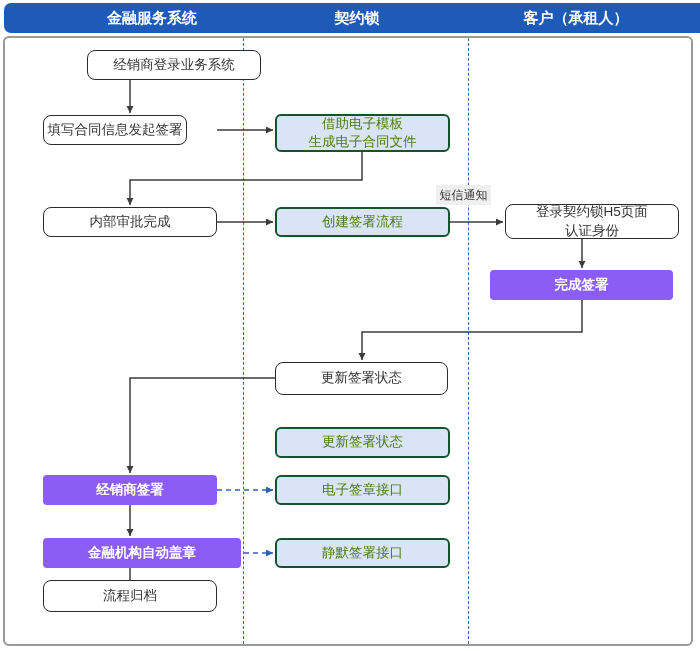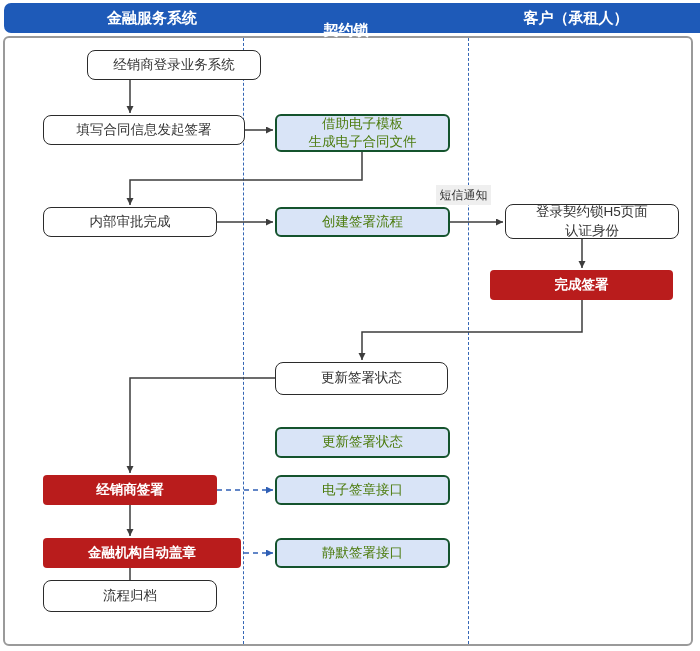--- a/index.html
+++ b/index.html
@@ -4,41 +4,41 @@
 <style>
   html,body{margin:0;padding:0;background:#ffffff;}
   body{font-family:"Liberation Sans","DejaVu Sans",sans-serif;}
   .canvas{position:relative;width:700px;height:651px;background:#ffffff;overflow:hidden;}
 
   
   .header-bar{position:absolute;left:4px;top:3px;width:692px;height:30px;
     background:#1e5ab8;border-radius:7px;padding-left:37px;}
   .lane-title{position:absolute;top:0;height:30px;line-height:30px;
     transform:translateX(-50%);color:#ffffff;font-size:15px;font-weight:bold;white-space:nowrap;}
-  .lt1{left:148px;} .lt2{left:342px;margin-top:12px;} .lt3{left:572px;}
+  .lt1{left:148px;} .lt2{left:353px;} .lt3{left:572px;}
 
   
   .body-panel{position:absolute;left:3px;top:36px;width:690px;height:610px;
     border:2px solid #9a9a9a;border-radius:6px;background:#ffffff;box-sizing:border-box;}
 
   
   .lane-divider{position:absolute;top:38px;height:606px;width:0;
     border-left:1px dashed #3466b5;}
   .ld1{left:243px;} .ld2{left:468px;}
 
   
   .connectors{position:absolute;left:0;top:0;pointer-events:none;}
 
   
   .node{position:absolute;display:flex;align-items:center;justify-content:center;
     text-align:center;font-size:13.5px;line-height:1.35;white-space:pre-line;
     box-sizing:border-box;color:#333333;}
   .node-white{background:#ffffff;border:1.5px solid #2b2b2b;border-radius:8px;color:#333333;}
   .node-light{background:#d9e4f7;border:2px solid #14532d;border-radius:6px;color:#4d7c0f;}
-  .node-blue{background:#b91c1c;border:none;border-radius:4px;color:#ffffff;font-weight:bold;}
+  .node-blue{background:#8b5cf6;border:none;border-radius:4px;color:#ffffff;font-weight:bold;}
 
   
   .sms-label{position:absolute;left:436px;top:185px;width:55px;height:20px;
     background:#efefef;color:#333333;font-size:12px;line-height:20px;text-align:center;}
 </style>
 </head>
 <body>
 
 <div class="canvas">
 
@@ -74,21 +74,21 @@
       <path d="M130,505 L130,536" marker-end="url(#ah)"></path>
       <path d="M130,568 L130,600" marker-end="url(#ah)"></path>
     </g>
     <g stroke="#2f5fb5" stroke-width="1.5" fill="none" stroke-dasharray="5,4">
       <path d="M217,490 L273,490" marker-end="url(#ahb)"></path>
       <path d="M217,553 L273,553" marker-end="url(#ahb)"></path>
     </g>
   </svg>
 
   <div class="node node-white" style="left:43px;top:50px;width:174px;height:30px;margin-left:44px;">经销商登录业务系统</div>
-  <div class="node node-white" style="left:43px;top:115px;width:202px;height:30px;">填写合同信息发起签署</div>
+  <div class="node node-white" style="left:43px;top:115px;width:144px;height:30px;">填写合同信息发起签署</div>
   <div class="node node-white" style="left:43px;top:207px;width:174px;height:30px;">内部审批完成</div>
   <div class="node node-blue" style="left:43px;top:475px;width:174px;height:30px;">经销商签署</div>
   <div class="node node-blue" style="left:43px;top:538px;width:198px;height:30px;">金融机构自动盖章</div>
   <div class="node node-white" style="left:43px;top:580px;width:174px;height:32px;text-align:center;">流程归档</div>
 
   <div class="node node-light" style="left:275px;top:114px;width:175px;height:38px;">借助电子模板
 生成电子合同文件</div>
   <div class="node node-light" style="left:275px;top:207px;width:175px;height:30px;">创建签署流程</div>
   <div class="node node-white" style="left:275px;top:362px;width:173px;height:33px;">更新签署状态</div>
   <div class="node node-light" style="left:275px;top:427px;width:175px;height:31px;">更新签署状态</div>

